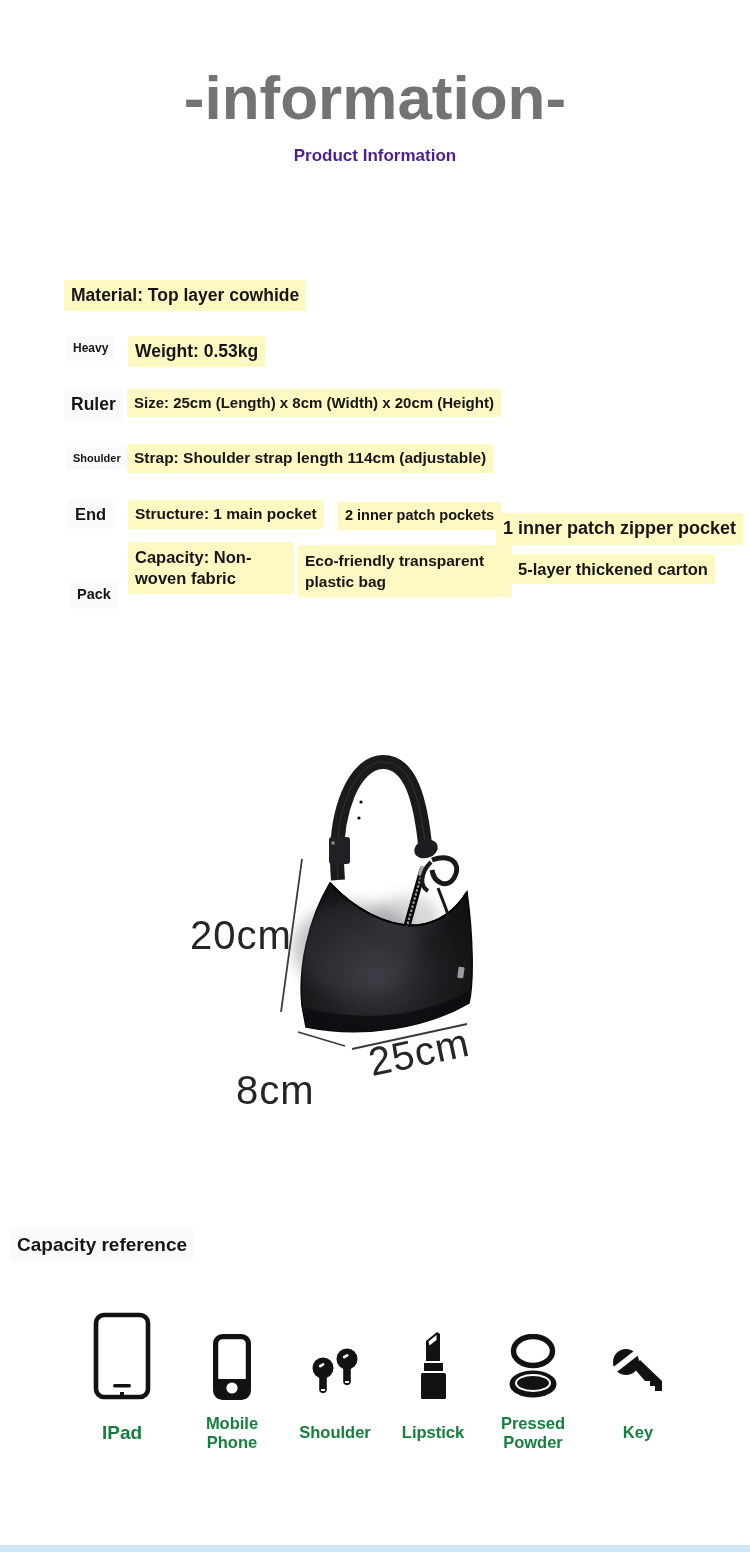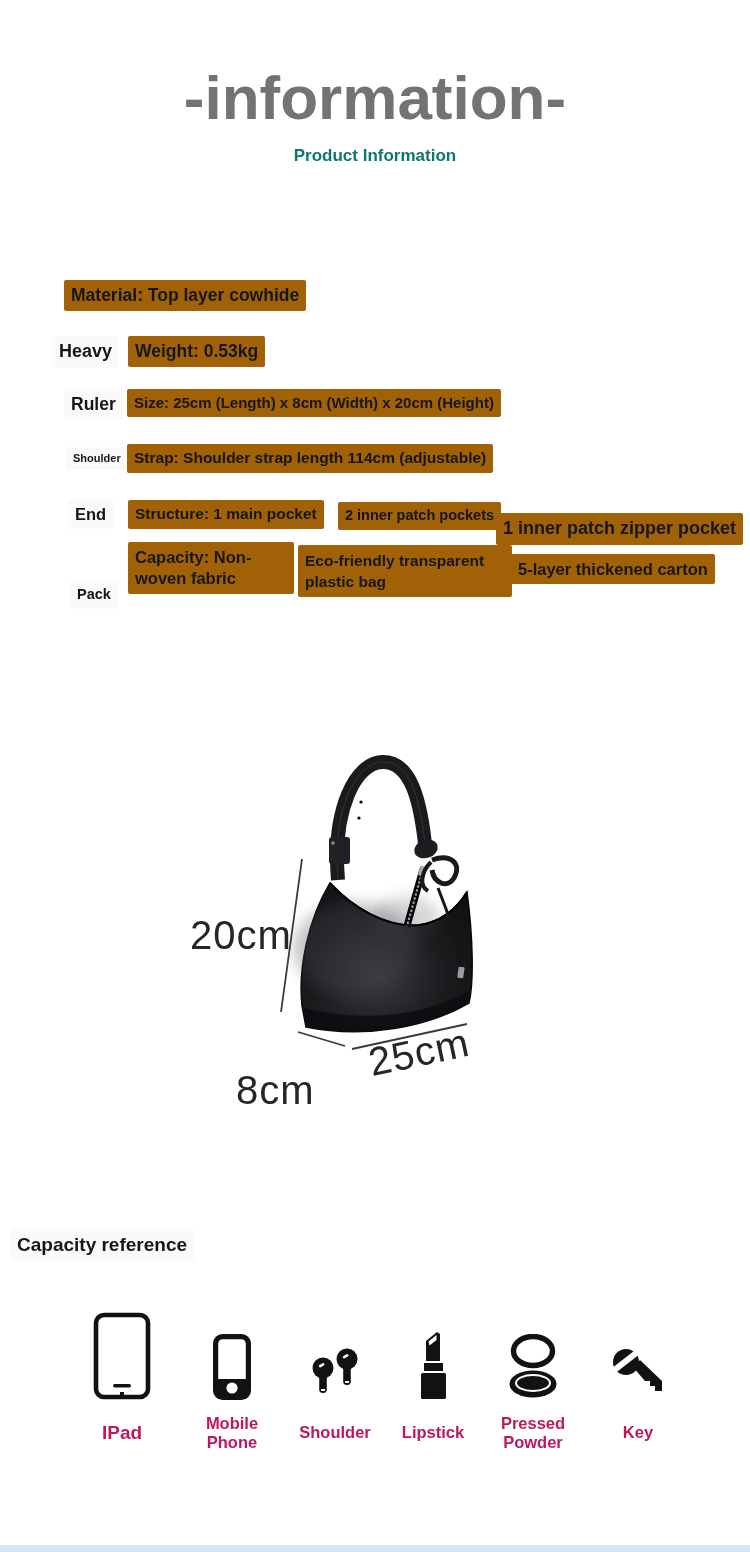--- a/index.html
+++ b/index.html
@@ -4,43 +4,43 @@
 <style>
   html,body{margin:0;padding:0;}
   body{width:750px;height:1552px;position:relative;background:#ffffff;
        font-family:"Liberation Sans", sans-serif;color:#1a1a1a;overflow:hidden;}
   .abs{position:absolute;}
   
   .title{left:0;top:62px;width:750px;text-align:center;font-size:62px;font-weight:700;
          color:#737373;letter-spacing:0px;}
   .subtitle{left:0;top:146px;width:750px;text-align:center;font-size:17px;font-weight:700;}
   
-  .ov{background:#a16207;border-radius:2px;padding:5px 7px;font-weight:700;color:#161616;
+  .ov{background:#fef9c3;border-radius:2px;padding:5px 7px;font-weight:700;color:#161616;
       line-height:1.22;white-space:nowrap;}
   .wrap{white-space:normal;line-height:21px;}
   .lbl{background:#fafafa;}
   
   .dim{font-size:40px;font-weight:400;color:#26262a;letter-spacing:1px;}
   
   .cap-item{position:absolute;text-align:center;}
   .icon-slot{height:92px;display:flex;align-items:flex-end;justify-content:center;}
-  .cap-label{font-size:16.5px;font-weight:700;color:#be185d;line-height:19px;margin-top:23px;}
+  .cap-label{font-size:16.5px;font-weight:700;color:#15803d;line-height:19px;margin-top:23px;}
   .cap-label.two{margin-top:14px;}
   .cap-label.big{font-size:19px;}
   .bottom-bar{left:0;top:1545px;width:750px;height:7px;}
 </style>
 </head>
 <body>
 
 <div class="abs title">-information-</div>
-<div class="abs subtitle" style="color:#0f766e">Product Information</div>
+<div class="abs subtitle" style="color:#4c1d95">Product Information</div>
 
 <div class="abs ov" style="left:64px;top:280px;font-size:17.5px;">Material: Top layer cowhide</div>
 
-<div class="abs ov lbl" style="left:52px;top:336px;font-size:18px;">Heavy</div>
+<div class="abs ov lbl" style="left:66px;top:336px;font-size:12px;">Heavy</div>
 <div class="abs ov" style="left:128px;top:336px;font-size:17.5px;">Weight: 0.53kg</div>
 
 <div class="abs ov lbl" style="left:64px;top:389px;font-size:17.5px;">Ruler</div>
 <div class="abs ov" style="left:127px;top:389px;font-size:15px;">Size: 25cm (Length) x 8cm (Width) x 20cm (Height)</div>
 
 <div class="abs ov lbl" style="left:66px;top:447px;font-size:11px;">Shoulder</div>
 <div class="abs ov" style="left:127px;top:444px;font-size:15.5px;">Strap: Shoulder strap length 114cm (adjustable)</div>
 
 <div class="abs ov lbl" style="left:68px;top:499px;font-size:16.5px;">End</div>
 <div class="abs ov" style="left:128px;top:500px;font-size:15.5px;">Structure: 1 main pocket</div>

